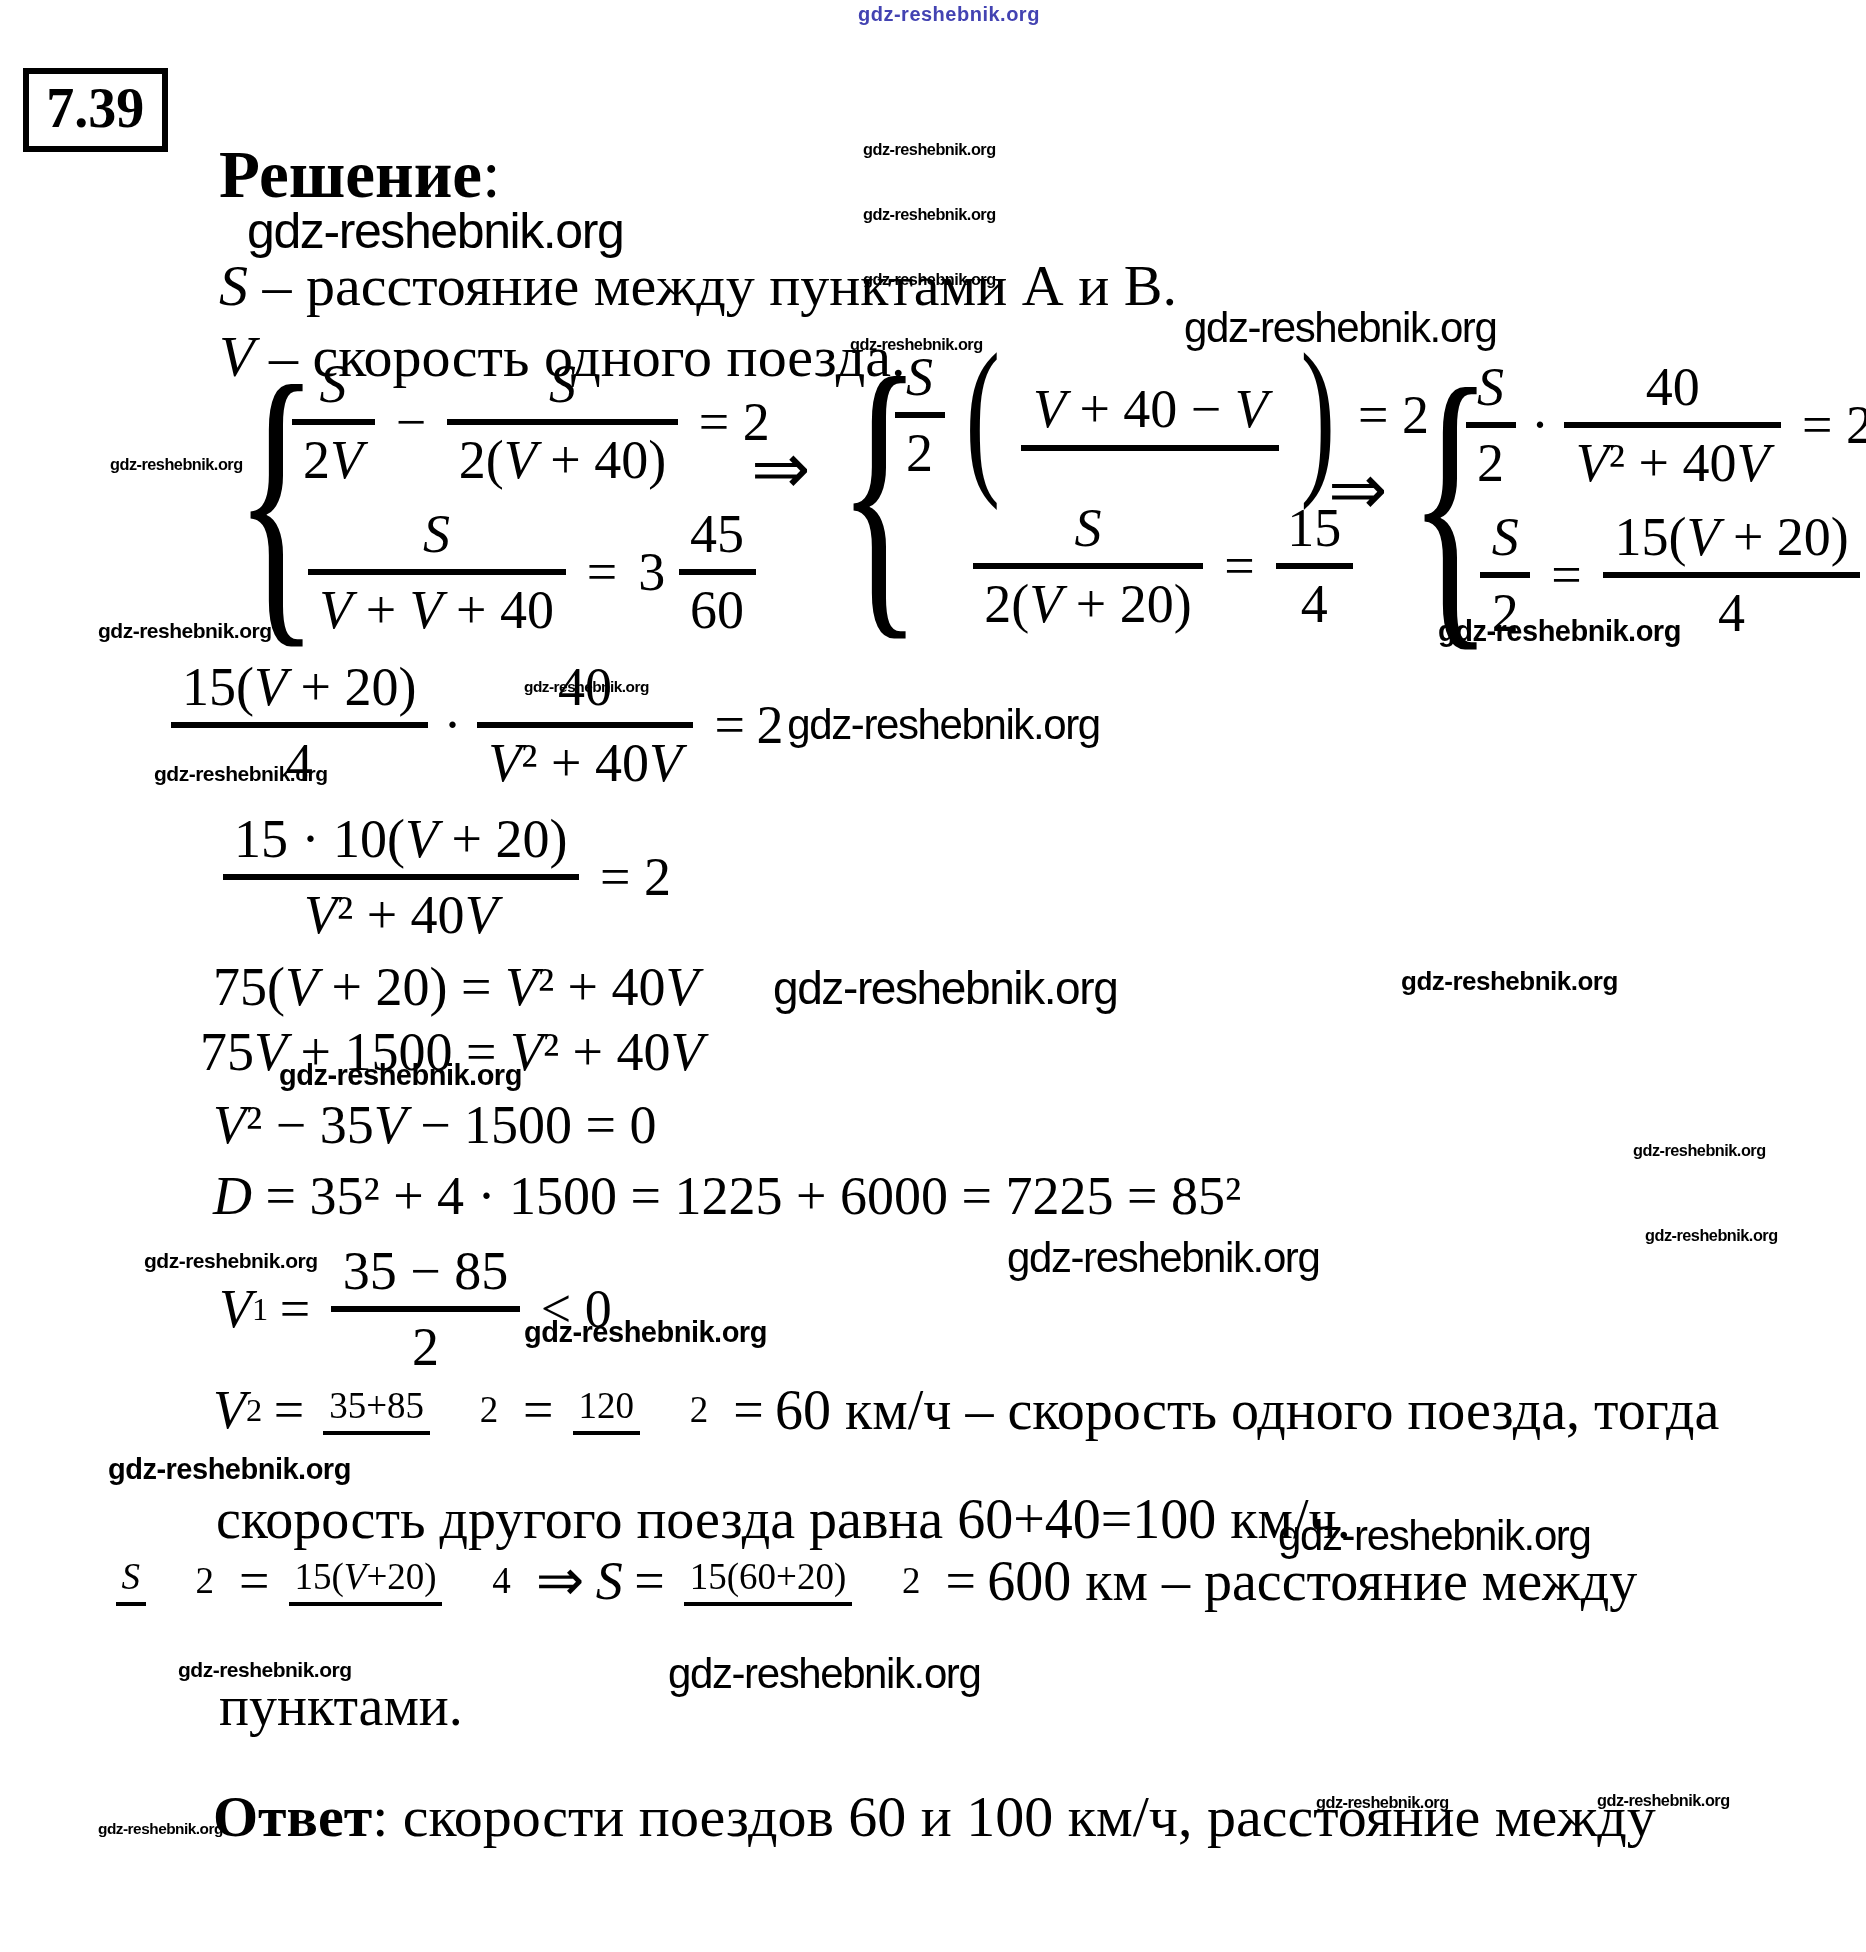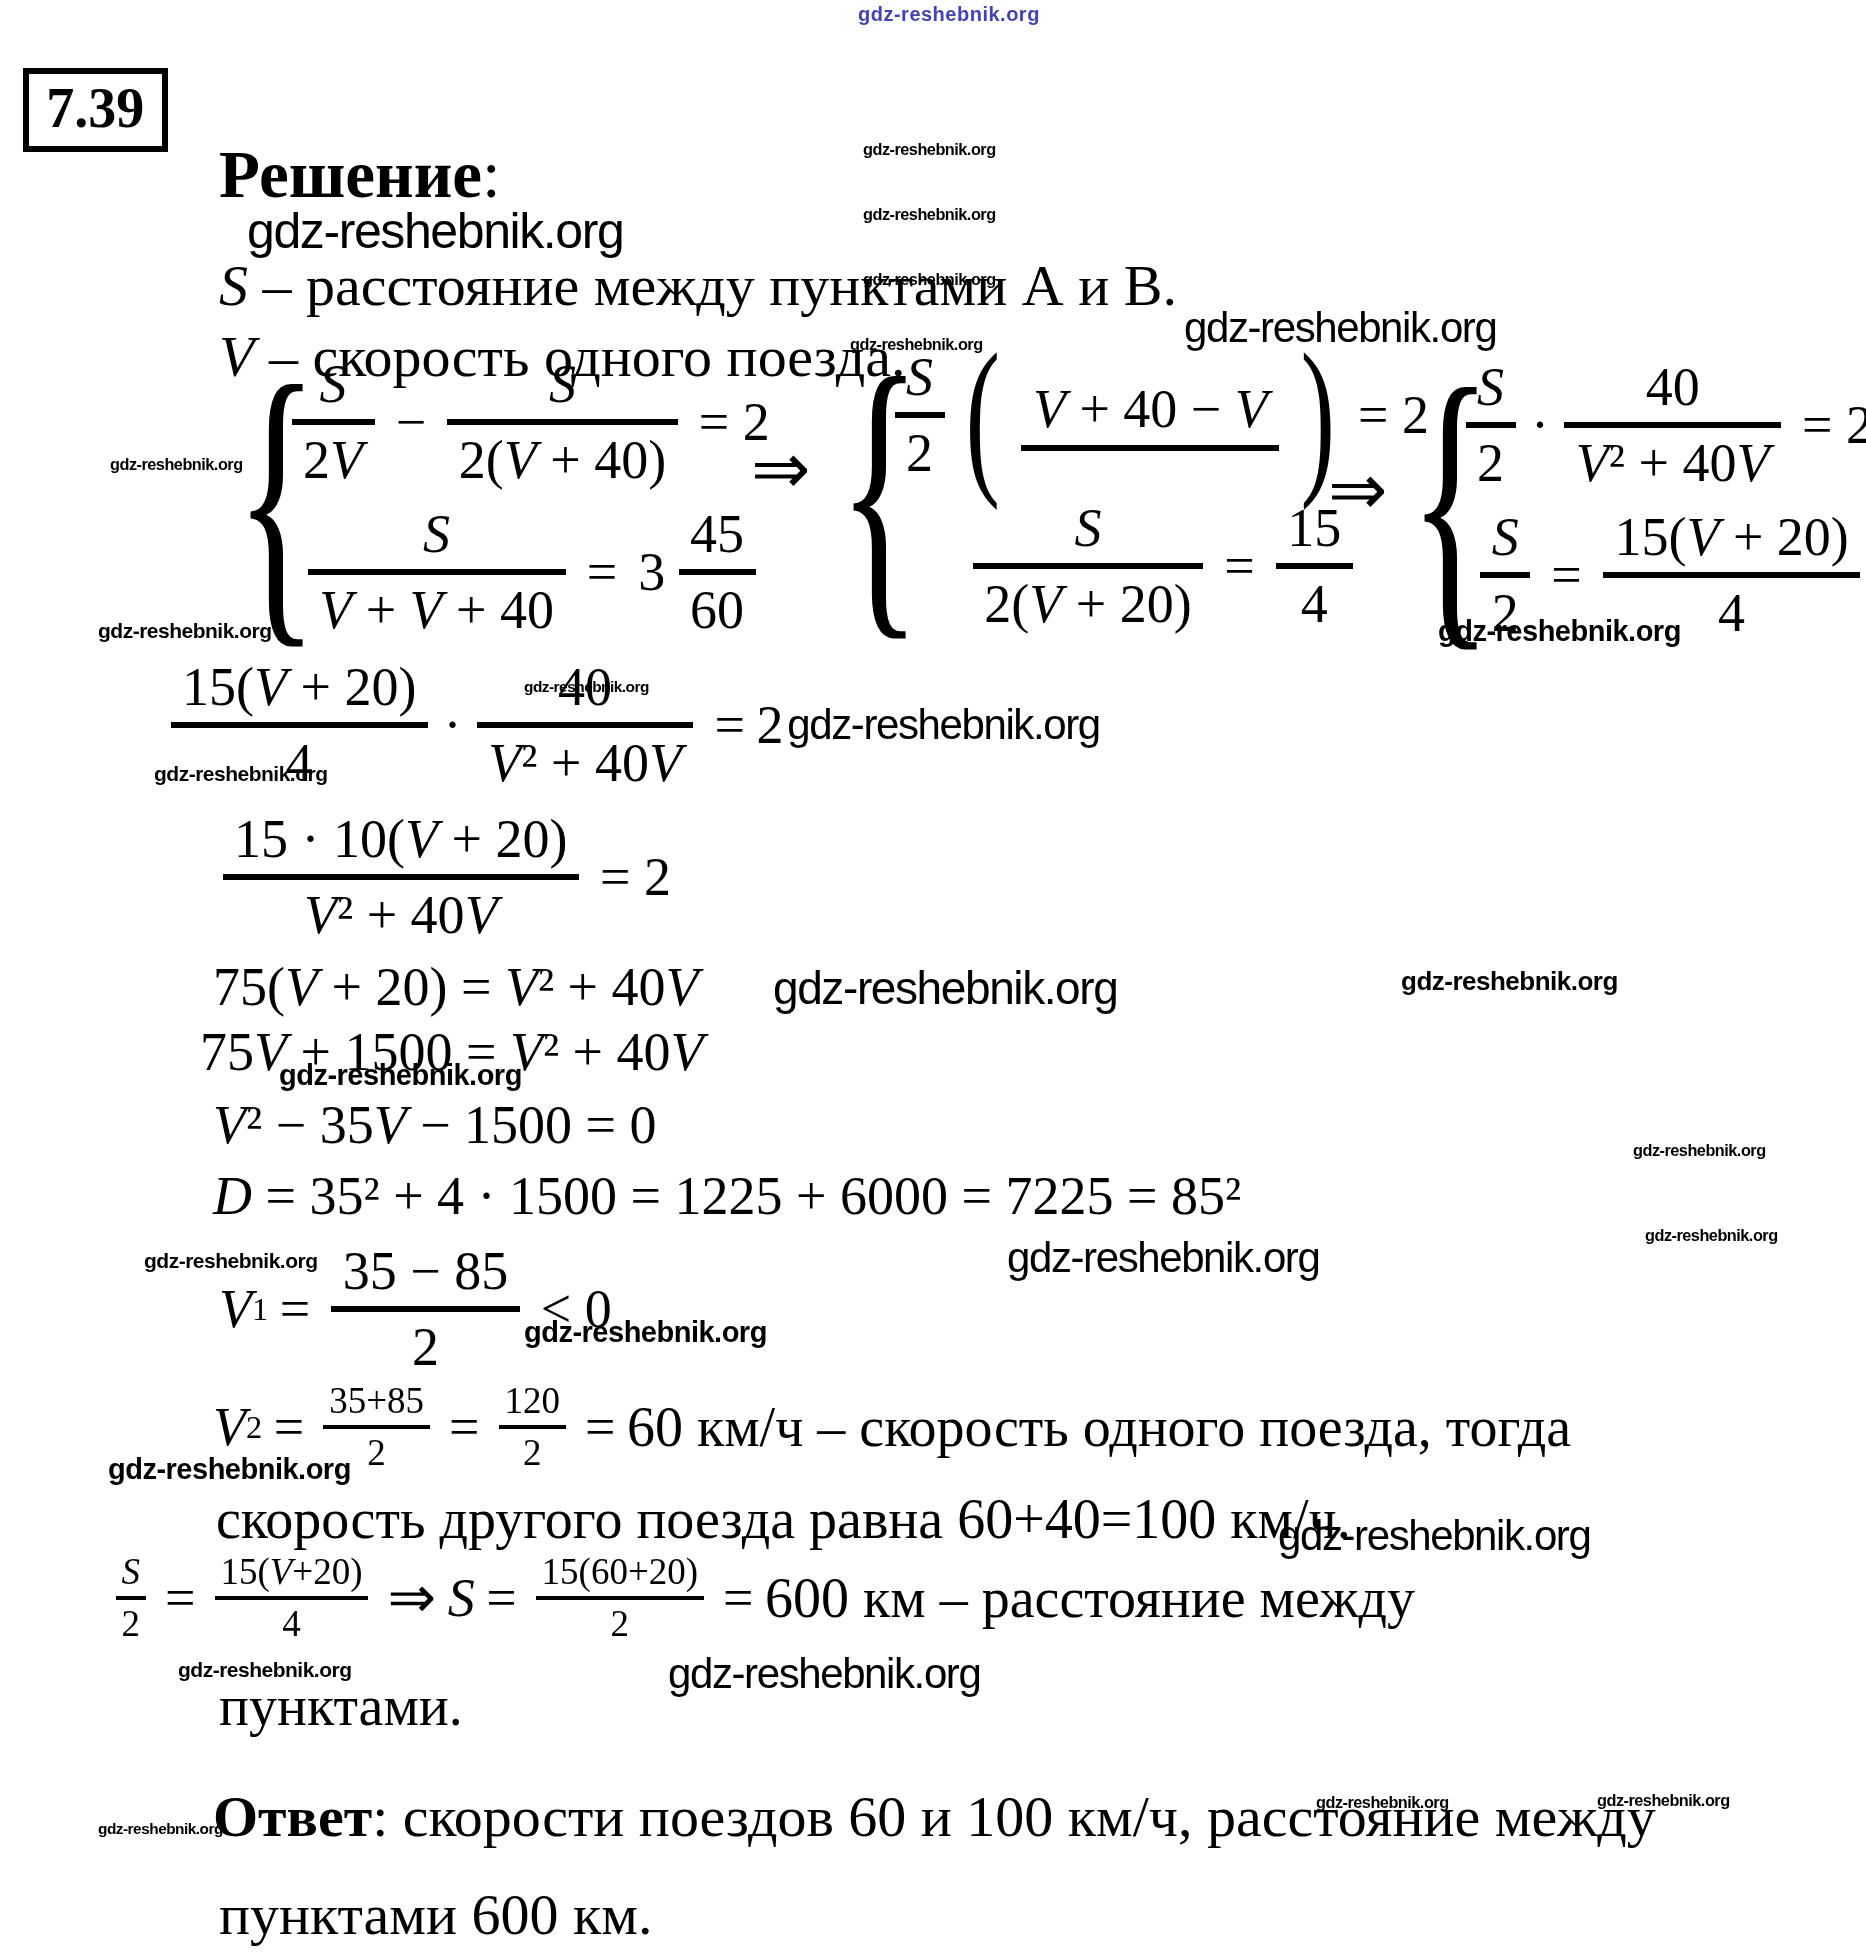--- a/index.html
+++ b/index.html
@@ -24,22 +24,22 @@
   .heading{font-size:67px;}
   .b{font-weight:700;}
   .txt{font-size:56px;white-space:nowrap;}
   .txtbig{font-size:58px;white-space:nowrap;}
   
   .math{font-size:54px;line-height:1.05;white-space:nowrap;}
   .mrow{display:inline-flex;align-items:center;}
   .frac{display:inline-flex;flex-direction:column;text-align:center;margin:0 9.6px;}
   .frac .num{padding:1.9px 11.5px 6.7px;border-bottom:6.7px solid #000;}
   .frac .den{padding:6.7px 11.5px 1.9px;}
-  .sfrac{display:inline-flex;flex-direction:column;text-align:center;margin:0 7.7px;
-         font-size:37px;line-height:1.1;}
+  .sfrac{display:inline-flex;flex-direction:row;text-align:center;margin:0 7.7px;
+         font-size:37px;line-height:1.1;gap:44px;}
   .sfrac .num{padding:0 5.8px 3.8px;border-bottom:4.8px solid #000;}
   .sfrac .den{padding:3.8px 5.8px 0;}
   .op{margin:0 11.5px;}
   .dot{margin:0 5.8px;}
   .whole{margin:0 3.8px 0 9.6px;}
   .brace{font-size:317px;line-height:0.85;display:inline-block;width:61px;
          transform:scaleX(0.55);transform-origin:center;font-weight:400;}
   .paren{font-size:173px;line-height:0.8;display:inline-block;
          transform:scaleX(0.6);transform-origin:center;font-weight:400;}
   .syscol{display:inline-flex;flex-direction:column;align-items:center;gap:13.4px;}
@@ -259,16 +259,15 @@
         <span class="den">2</span>
       </span>
     <span class="op">=</span>
     <span class="txt">600 км – расстояние между</span>
   </div>
   <div class="abs txt" style="left:219px;top:1674px;">пунктами.</div>
 
   <div class="abs txtbig" style="left:213px;top:1783px;">
     <span class="b">Ответ</span><span>: </span><span>скорости поездов 60 и 100 км/ч, расстояние между</span>
   </div>
-  <div class="abs txtbig" style="left:219px;top:1881px;">пунктами 600 км.</div>
 
 </div>
 
 
 </body></html>

